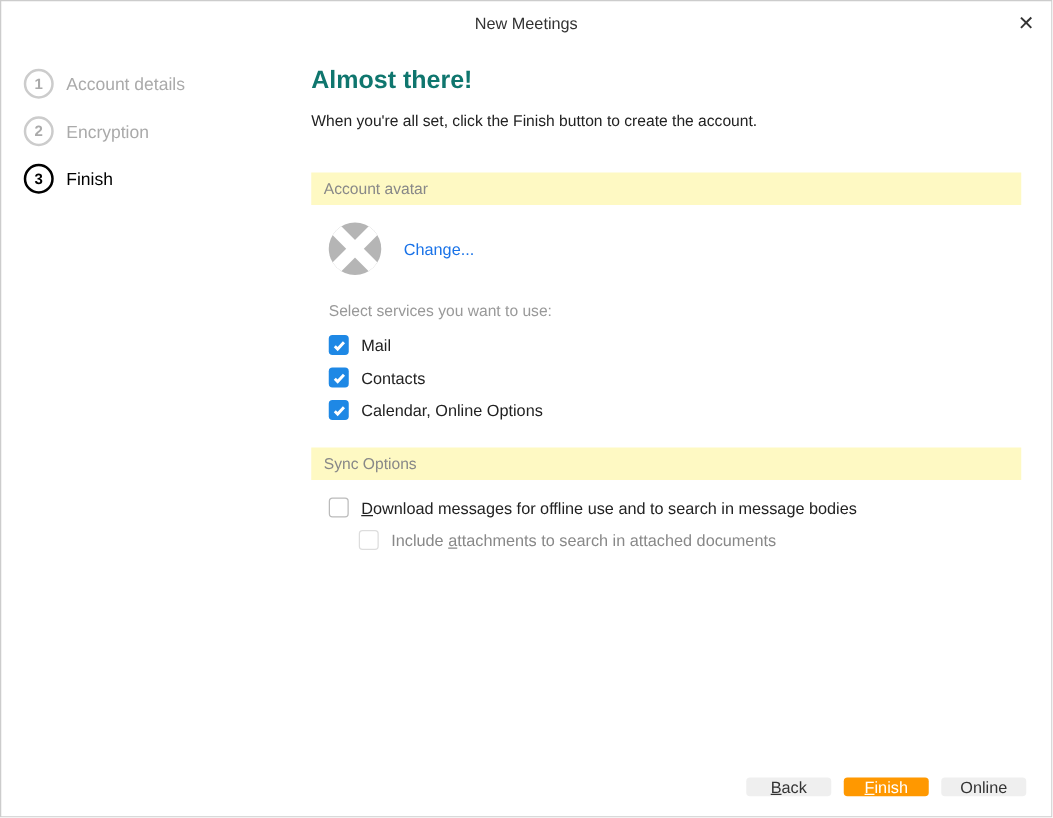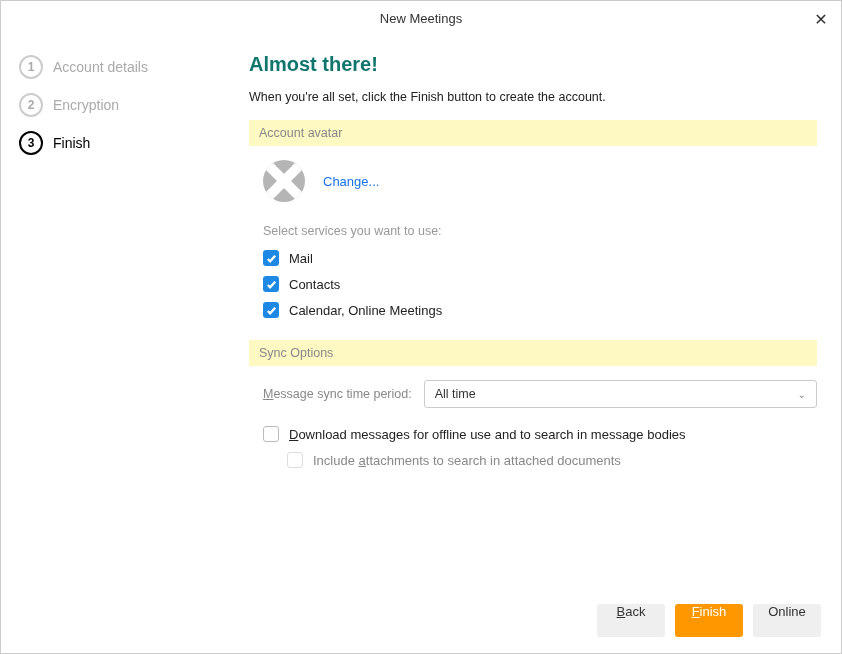--- a/index.html
+++ b/index.html
@@ -10,21 +10,21 @@
     .close-btn { position: absolute; right: 8px; top: 6px; width: 24px; height: 24px; display: flex; align-items: center; justify-content: center; cursor: pointer; font-size: 16px; color: #333; }
     .body { display: flex; flex: 1; overflow: hidden; }
     .sidebar { width: 240px; padding: 18px 16px 18px 18px; }
     .step { display: flex; align-items: center; gap: 10px; margin-bottom: 14px; }
     .step-circle { width: 24px; height: 24px; border-radius: 50%; border: 2px solid #ccc; color: #aaa; display: flex; align-items: center; justify-content: center; font-size: 12px; font-weight: 600; }
     .step-label { color: #aaa; font-size: 14px; }
     .step.active .step-circle { border-color: #000; color: #000; }
     .step.active .step-label { color: #000; }
     .main { flex: 1; padding: 16px 24px 0 8px; overflow: auto; }
     .heading { font-size: 20px; font-weight: 600; margin-bottom: 14px; color: #0f766e; }
-    .subheading { font-size: 12.5px; color: #222; margin-bottom: 16px; }
+    .subheading { font-size: 12.5px; color: #222; margin-bottom: 34px; }
     .section-header { background: #fef9c3; color: #888; font-size: 12.5px; padding: 6px 10px; margin-bottom: 14px; }
     .avatar-row { display: flex; align-items: center; gap: 18px; padding-left: 14px; margin-bottom: 22px; }
     .avatar { width: 42px; height: 42px; border-radius: 50%; background: #b5b5b5; position: relative; overflow: hidden; flex-shrink: 0; }
     .avatar::before, .avatar::after { content: ""; position: absolute; background: #fff; }
     .avatar::before { width: 60px; height: 10px; top: 16px; left: -9px; transform: rotate(45deg); }
     .avatar::after { width: 60px; height: 10px; top: 16px; left: -9px; transform: rotate(-45deg); }
     .change-link { color: #1a73e8; font-size: 13px; cursor: pointer; }
     .services-hint { color: #999; font-size: 12.5px; padding-left: 14px; margin-bottom: 12px; }
     .checkbox-row { display: flex; align-items: center; gap: 10px; padding-left: 14px; margin-bottom: 10px; }
     .checkbox-row.indent2 { padding-left: 38px; }
@@ -34,21 +34,21 @@
     .chk.unchecked { background: #fff; border: 1px solid #bbb; }
     .chk svg { width: 11px; height: 11px; stroke: #fff; stroke-width: 2.5; fill: none; display: none; }
     .chk-label { font-size: 13px; color: #222; }
     .chk-label.disabled { color: #888; }
     .u { text-decoration: underline; }
     .sync-row { display: flex; align-items: center; gap: 12px; padding-left: 14px; margin-bottom: 18px; }
     .sync-label { color: #888; font-size: 12.5px; }
     .select { flex: 1; height: 28px; border: 1px solid #ccc; border-radius: 3px; background: #fff; display: flex; align-items: center; justify-content: space-between; padding: 0 10px; cursor: pointer; font-size: 12.5px; color: #333; }
     .select .chevron { color: #888; font-size: 10px; }
     .footer { display: flex; justify-content: flex-end; gap: 10px; padding: 12px 20px 16px; }
-    .btn { min-width: 68px; height: 33px; border-radius: 3px; font-size: 13px; display: flex; align-items: flex-start; justify-content: center; cursor: pointer; padding: 0 14px; }
+    .btn { min-width: 68px; height: 15px; border-radius: 3px; font-size: 13px; display: flex; align-items: center; justify-content: center; cursor: pointer; padding: 0 14px; }
     .btn-default { background: #efefef; color: #333; }
     .btn-primary { background: #ff9800; color: #fff; }
     .services-block { margin-bottom: 22px; }
     .sync-block { margin-bottom: 10px; }
   </style>
 </head>
 <body>
 
 <div class="dialog">
   <div class="titlebar">
@@ -100,33 +100,26 @@
               </svg>
           </div>
           <span class="chk-label">Contacts</span>
         </div>
         <div class="checkbox-row">
           <div class="chk checked">
             <svg viewBox="0 0 12 12">
                 <polyline points="2,6.5 4.5,9 10,3"></polyline>
               </svg>
           </div>
-          <span class="chk-label">Calendar, Online Meetings</span>
+          <span class="chk-label">Calendar, Online Options</span>
         </div>
       </div>
 
       <div class="section-header">Sync Options</div>
       <div class="sync-block">
-        <div class="sync-row">
-          <span class="sync-label"><span class="u">M</span><span>essage sync time period:</span></span>
-          <div class="select">
-            <span>All time</span>
-            <span class="chevron">⌄</span>
-          </div>
-        </div>
         <div class="checkbox-row">
           <div class="chk unchecked">
             
           </div>
           <span class="chk-label"><span class="u">D</span><span>ownload messages for offline use and to search in message bodies</span></span>
         </div>
         <div class="checkbox-row indent2">
           <div class="chk unchecked" style="border-color:#ddd;">
             
           </div>

